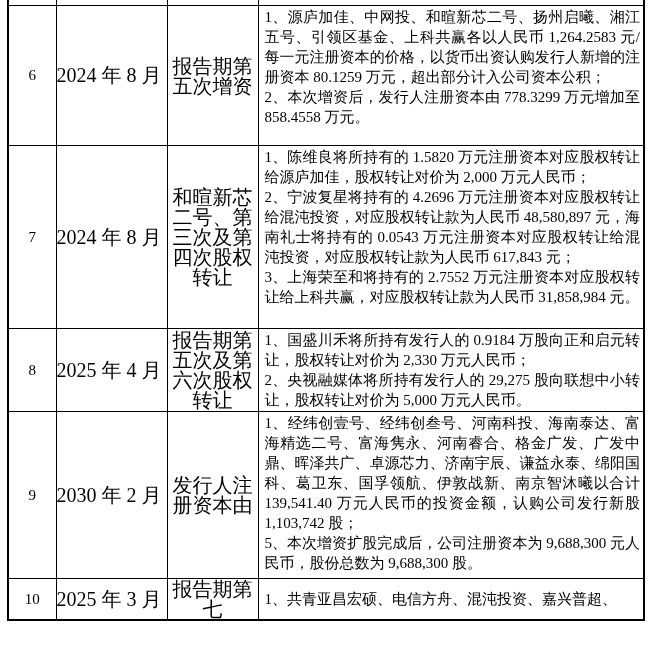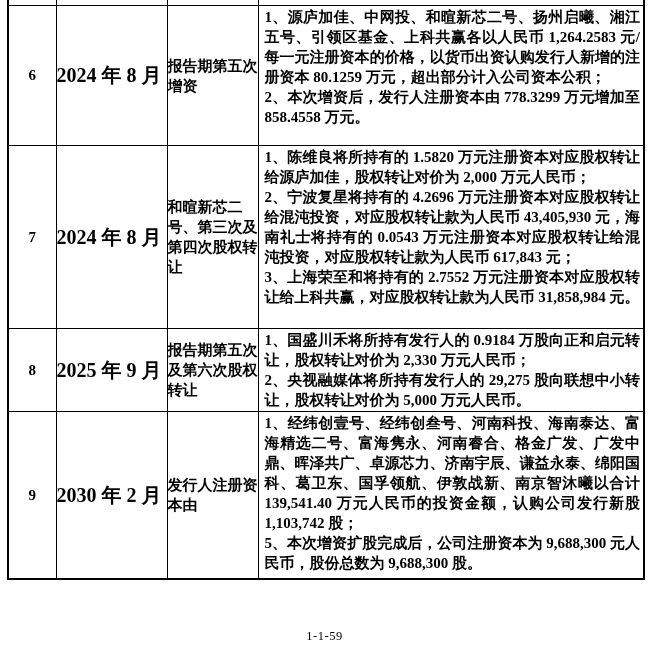--- a/index.html
+++ b/index.html
@@ -24,37 +24,37 @@
     border-collapse: collapse;
     table-layout: fixed;
     border: 2px solid #000;
     border-top: none;
   }
   table.cap-table td {
     border: 1px solid #000;
     padding: 0;
     vertical-align: middle;
     overflow: hidden;
-    font-weight: bold;
   }
   tr.partial-row td {
     border-top: none;
     height: 5px;
   }
   td.no-cell {
     text-align: center;
     font-size: 15px;
   }
   td.date-cell {
     text-align: left;
     font-size: 20px;
     white-space: nowrap;
   }
   td.event-cell {
-    font-size: 15px;
+    text-align: center;
+    font-size: 20px;
     line-height: 20px;
     padding: 0 4px;
   }
   td.details-cell {
     vertical-align: top;
   }
   td.details-cell .clip {
     box-sizing: border-box;
     overflow: hidden;
     padding: 1px 3px 0 6px;
@@ -109,29 +109,29 @@
       </td>
     </tr>
 
     <tr style="height:182px">
       <td class="no-cell">7</td>
       <td class="date-cell">2024 年 8 月</td>
       <td class="event-cell">和暄新芯二号、第三次及第四次股权转让</td>
       <td class="details-cell">
         <div class="clip" style="height:182px">
           <p>1、陈维良将所持有的 1.5820 万元注册资本对应股权转让给源庐加佳，股权转让对价为 2,000 万元人民币；</p>
-          <p>2、宁波复星将持有的 4.2696 万元注册资本对应股权转让给混沌投资，对应股权转让款为人民币 43,405,930 元，海南礼士将持有的 0.0543 万元注册资本对应股权转让给混沌投资，对应股权转让款为人民币 617,843 元；</p>
+          <p>2、宁波复星将持有的 4.2696 万元注册资本对应股权转让给混沌投资，对应股权转让款为人民币 48,580,897 元，海南礼士将持有的 0.0543 万元注册资本对应股权转让给混沌投资，对应股权转让款为人民币 617,843 元；</p>
           <p>3、上海荣至和将持有的 2.7552 万元注册资本对应股权转让给上科共赢，对应股权转让款为人民币 31,858,984 元。</p>
         </div>
       </td>
     </tr>
 
     <tr style="height:82px">
       <td class="no-cell">8</td>
-      <td class="date-cell">2025 年 9 月</td>
+      <td class="date-cell">2025 年 4 月</td>
       <td class="event-cell">报告期第五次及第六次股权转让</td>
       <td class="details-cell">
         <div class="clip" style="height:82px">
           <p>1、国盛川禾将所持有发行人的 0.9184 万股向正和启元转让，股权转让对价为 2,330 万元人民币；</p>
           <p>2、央视融媒体将所持有发行人的 29,275 股向联想中小转让，股权转让对价为 5,000 万元人民币。</p>
         </div>
       </td>
     </tr>
 
     <tr style="height:166px">
@@ -139,18 +139,27 @@
       <td class="date-cell">2030 年 2 月</td>
       <td class="event-cell">发行人注册资本由</td>
       <td class="details-cell">
         <div class="clip" style="height:166px">
           <p>1、经纬创壹号、经纬创叁号、河南科投、海南泰达、富海精选二号、富海隽永、河南睿合、格金广发、广发中鼎、晖泽共广、卓源芯力、济南宇辰、谦益永泰、绵阳国科、葛卫东、国孚领航、伊敦战新、南京智沐曦以合计 139,541.40 万元人民币的投资金额，认购公司发行新股 1,103,742 股；</p>
           <p>5、本次增资扩股完成后，公司注册资本为 9,688,300 元人民币，股份总数为 9,688,300 股。</p>
         </div>
       </td>
     </tr>
 
+    <tr style="height:30px">
+      <td class="no-cell">10</td>
+      <td class="date-cell">2025 年 3 月</td>
+      <td class="event-cell">报告期第七</td>
+      <td class="details-cell">
+        <div class="clip" style="height:30px; padding-top:5px;">
+          <p>1、共青亚昌宏硕、电信方舟、混沌投资、嘉兴普超、</p>
+        </div>
+      </td>
+    </tr>
   </tbody>
     </table>
 
-  <div class="page-footer">1-1-59</div>
 
 </div>
 
 </body></html>

